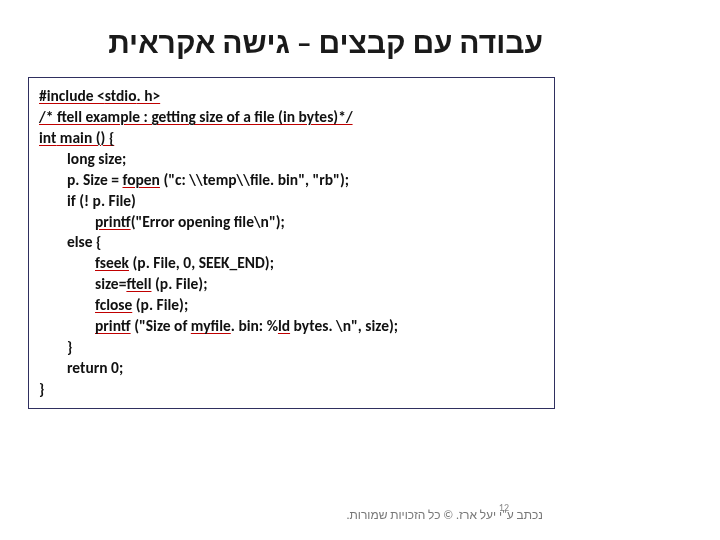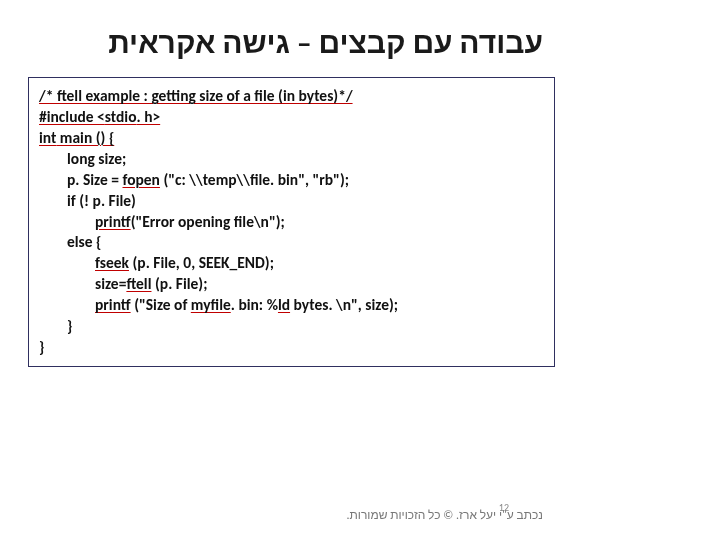--- a/index.html
+++ b/index.html
@@ -67,32 +67,34 @@
   }
 </style>
 </head>
 <body>
 
 <div class="slide">
 
   <div class="title">עבודה עם קבצים – גישה אקראית</div>
 
   <div class="code-box">
+    <div class="line"><span class="w-under">#include &lt;</span><span class="w-under">stdio</span><span class="w-under">. h&gt;</span></div>
     <div class="line"><span class="w-under">/* ftell example : getting size of a file (in bytes)*/</span></div>
-    <div class="line"><span class="w-under">#include &lt;</span><span class="w-under">stdio</span><span class="w-under">. h&gt;</span></div>
     <div class="line"><span class="w-under">int</span><span class="w-under"> main () {</span></div>
     <div class="line ind1"><span>long size;</span></div>
     <div class="line ind1"><span>p. Size = </span><span class="w-under">fopen</span><span> ("c: \\temp\\file. bin", "rb");</span></div>
     <div class="line ind1"><span>if (! p. File)</span></div>
     <div class="line ind2"><span class="w-under">printf</span><span>("Error opening file\n");</span></div>
     <div class="line ind1"><span>else {</span></div>
     <div class="line ind2"><span class="w-under">fseek</span><span> (p. File, 0, SEEK_END);</span></div>
     <div class="line ind2"><span>size=</span><span class="w-under">ftell</span><span> (p. File);</span></div>
+    <div class="line ind2"><span class="w-under">fclose</span><span> (p. File);</span></div>
     <div class="line ind2"><span class="w-under">printf</span><span> ("Size of </span><span class="w-under">myfile</span><span>. bin: %</span><span class="w-under">ld</span><span> bytes. \n", size);</span></div>
     <div class="line ind1"><span>}</span></div>
+    <div class="line ind1"><span>return 0;</span></div>
     <div class="line"><span>}</span></div>
   </div>
 
   <div class="footer">
     <div class="footer-text">נכתב ע"י יעל ארז. © כל הזכויות שמורות.</div>
     <div class="page-num">12</div>
   </div>
 
 </div>
 

